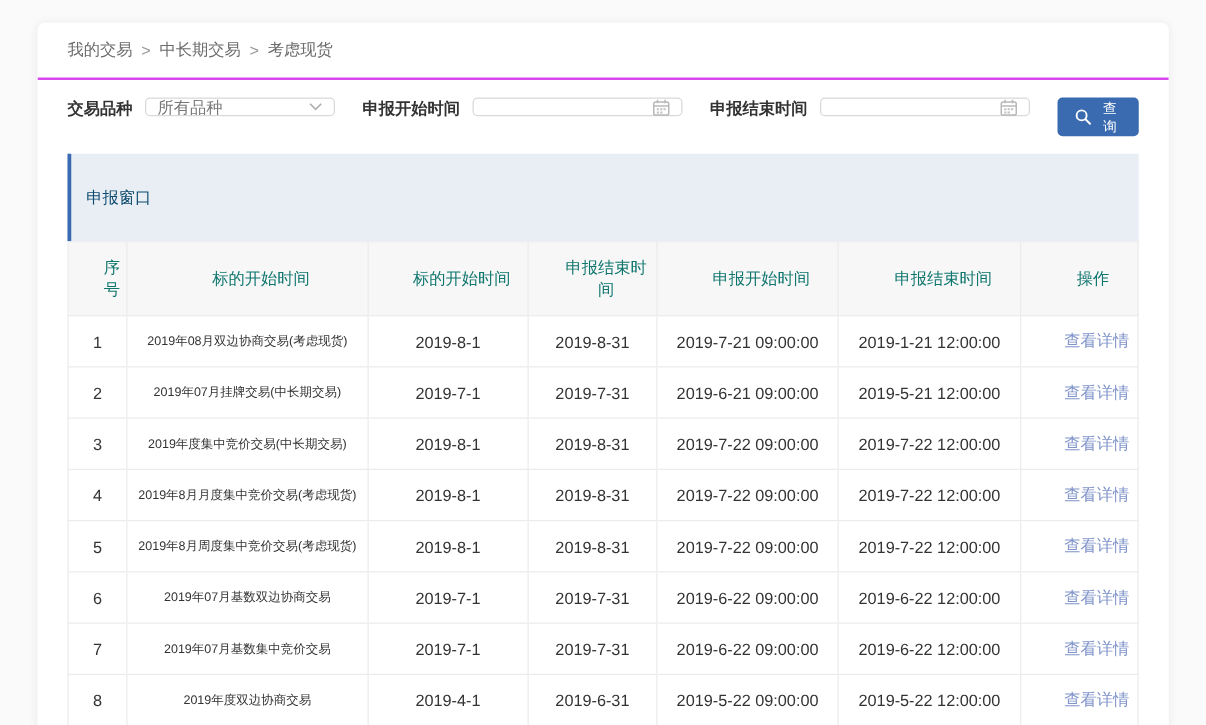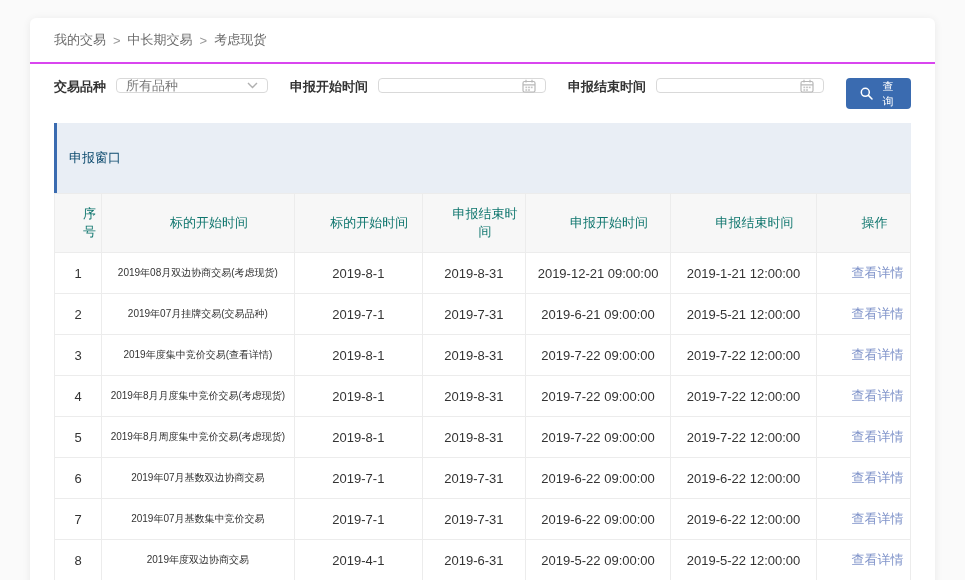--- a/index.html
+++ b/index.html
@@ -180,38 +180,38 @@
           <th>申报结束时间</th>
           <th>操作</th>
         </tr>
       </thead>
       <tbody>
   <tr>
     <td>1</td>
     <td class="name-cell">2019年08月双边协商交易(考虑现货)</td>
     <td>2019-8-1</td>
     <td>2019-8-31</td>
-    <td>2019-12-21 09:00:00</td>
+    <td>2019-7-21 09:00:00</td>
     <td>2019-1-21 12:00:00</td>
     <td><a class="view-link">查看详情</a></td>
   </tr>
 
   <tr>
     <td>2</td>
-    <td class="name-cell">2019年07月挂牌交易(交易品种)</td>
+    <td class="name-cell">2019年07月挂牌交易(中长期交易)</td>
     <td>2019-7-1</td>
     <td>2019-7-31</td>
     <td>2019-6-21 09:00:00</td>
     <td>2019-5-21 12:00:00</td>
     <td><a class="view-link">查看详情</a></td>
   </tr>
 
   <tr>
     <td>3</td>
-    <td class="name-cell">2019年度集中竞价交易(查看详情)</td>
+    <td class="name-cell">2019年度集中竞价交易(中长期交易)</td>
     <td>2019-8-1</td>
     <td>2019-8-31</td>
     <td>2019-7-22 09:00:00</td>
     <td>2019-7-22 12:00:00</td>
     <td><a class="view-link">查看详情</a></td>
   </tr>
 
   <tr>
     <td>4</td>
     <td class="name-cell">2019年8月月度集中竞价交易(考虑现货)</td>

